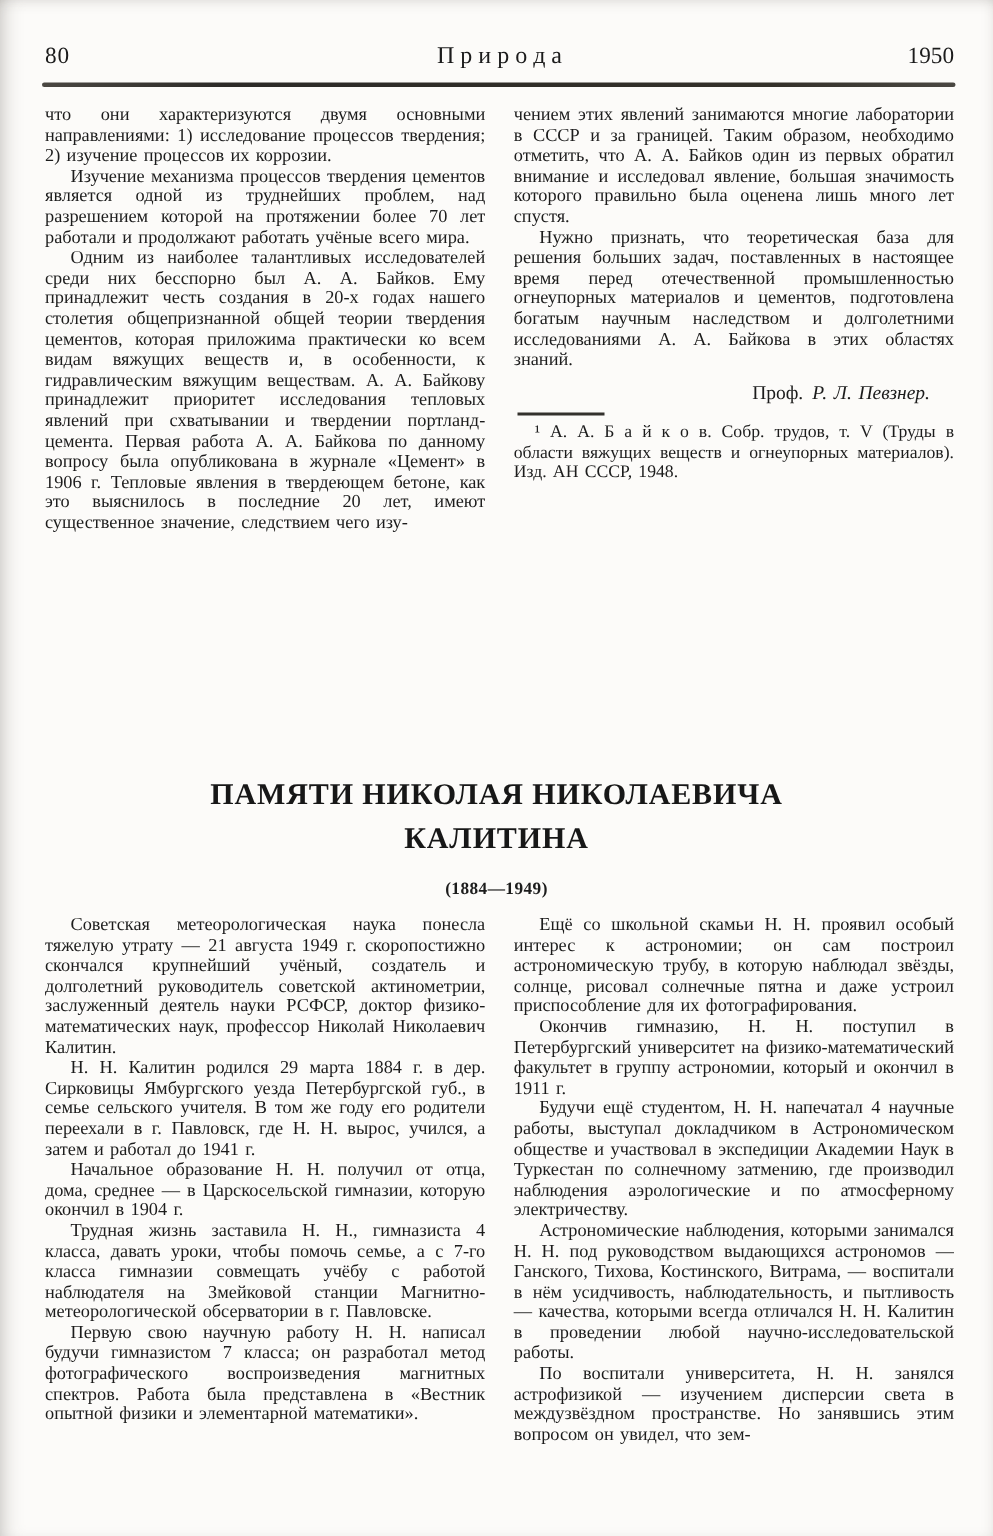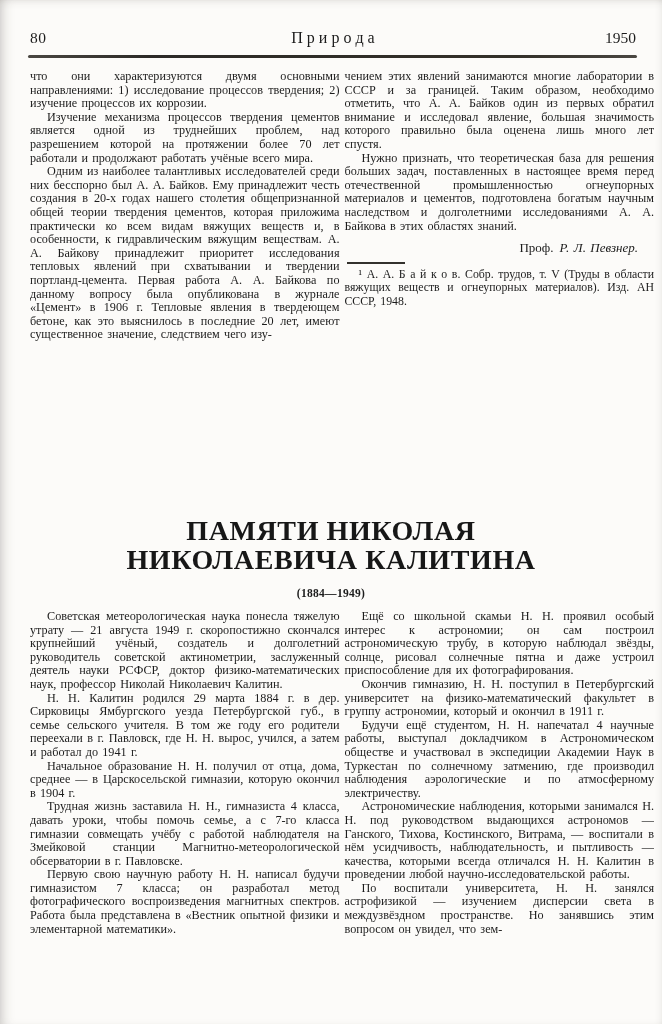--- a/index.html
+++ b/index.html
@@ -36,23 +36,23 @@
     position: absolute;
     top: 55px; left: 28px; right: 25px;
     height: 3px;
     background: linear-gradient(90deg, #4a4742, #2c2a27 20%, #333029 80%, #4a4742);
     border-radius: 2px;
   }
 
   
   .article {
     position: absolute;
-    left: 30px; right: 8px;
+    left: 30px; right: 26px;
     display: flex;
-    gap: 5px;
+    gap: 19px;
     justify-content: center;
   }
   .col { flex: 1 1 0; min-width: 0; }
   .col p {
     margin: 0;
     text-align: justify;
     text-indent: 17px;
     font-size: 12.2px;
     line-height: 13.6px;
     word-spacing: 1.2px;
@@ -84,21 +84,21 @@
 
   
   .memoriam-head {
     position: absolute;
     top: 516px; left: 0; right: 0;
     text-align: center;
   }
   .memoriam-head h1 {
     margin: 0 auto;
     max-width: 480px;
-    font-size: 28px;
+    font-size: 20px;
     line-height: 29px;
     font-weight: 700;
     letter-spacing: 0.6px;
     color: #171717;
   }
   .years {
     margin-top: 13px;
     font-size: 11.5px;
     font-weight: 700;
     letter-spacing: 0.3px;

